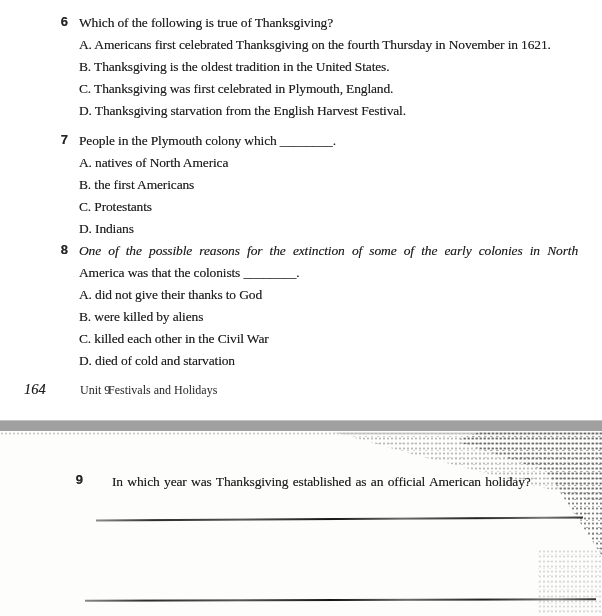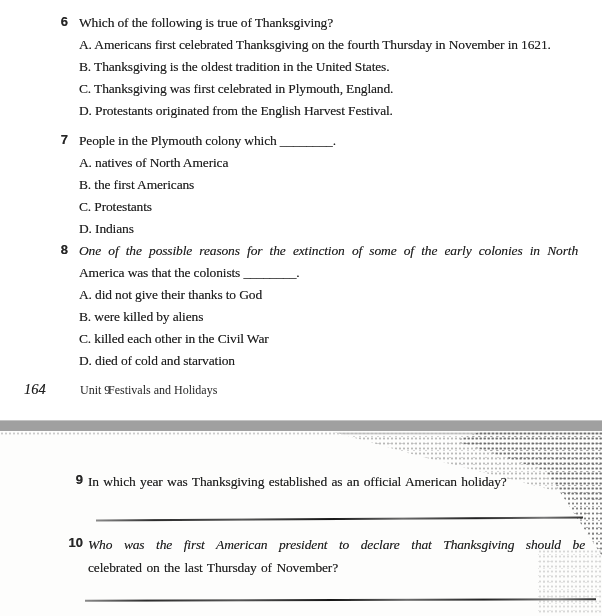--- a/index.html
+++ b/index.html
@@ -25,21 +25,21 @@
   .qline {
     font-size:13.5px; line-height:22px; letter-spacing:-0.15px;
     color:#1f1f1f; white-space:nowrap;
     text-shadow:0 0 .45px rgba(20,20,20,.5);
   }
   
   .qline.justify { white-space:normal; text-align:justify; text-align-last:justify;font-style:italic; }
 
   
   .page-bottom .qnum { left:50px; width:33px; }
-  .page-bottom .qbody { margin-left:88px; margin-right:17px; }
+  .page-bottom .qbody { margin-left:112px; margin-right:17px; }
   .page-bottom .qline { line-height:23px; word-spacing:1.2px; }
   .page-bottom .qline.justify { word-spacing:normal; }
 
   
   .footer { position:absolute; left:0; top:381px; width:488px; height:20px; }
   .footer .pgnum {
     position:absolute; left:24px; top:0;
     font-style:italic; font-size:14.5px; color:#222;
     text-shadow:0 0 .4px rgba(0,0,0,.5);
   }
@@ -86,21 +86,21 @@
 
   <section class="page-top">
 
     <div class="question" style="top:12px">
       <span class="qnum">6</span>
       <div class="qbody">
         <div class="qline">Which of the following is true of Thanksgiving?</div>
         <div class="qline">A. Americans first celebrated Thanksgiving on the fourth Thursday in November in 1621.</div>
         <div class="qline">B. Thanksgiving is the oldest tradition in the United States.</div>
         <div class="qline">C. Thanksgiving was first celebrated in Plymouth, England.</div>
-        <div class="qline">D. Protestants originated from the English Harvest Festival.</div>
+        <div class="qline">D. Thanksgiving starvation from the English Harvest Festival.</div>
       </div>
     </div>
 
     <div class="question" style="top:130px">
       <span class="qnum">7</span>
       <div class="qbody">
         <div class="qline">People in the Plymouth colony which ________.</div>
         <div class="qline">A. natives of North America</div>
         <div class="qline">B. the first Americans</div>
         <div class="qline">C. Protestants</div>
@@ -140,24 +140,17 @@
 
     <div class="question" style="top:39px">
       <span class="qnum">9</span>
       <div class="qbody">
         <div class="qline">In which year was Thanksgiving established as an official American holiday?</div>
       </div>
     </div>
 
     <div class="answer-line l1"></div>
 
-    <div class="question" style="top:102px">
-      <span class="qnum">10</span>
-      <div class="qbody">
-        <div class="qline justify">Who was the first American president to declare that Thanksgiving should be</div>
-        <div class="qline">celebrated on the last Thursday of November?</div>
-      </div>
-    </div>
 
     <div class="answer-line l2"></div>
   </section>
 
 </div>
 
 </body></html>

